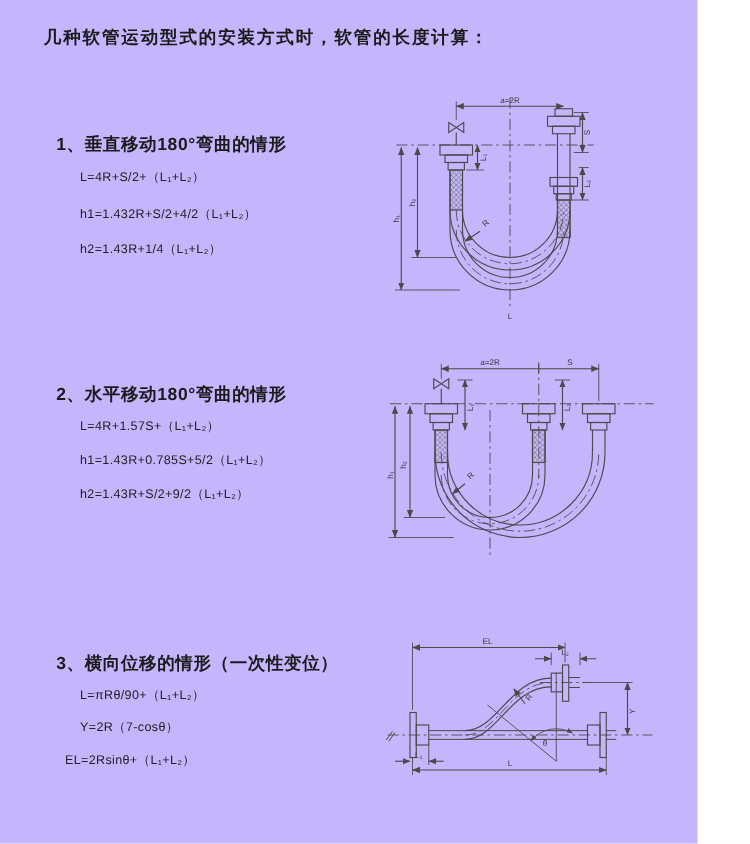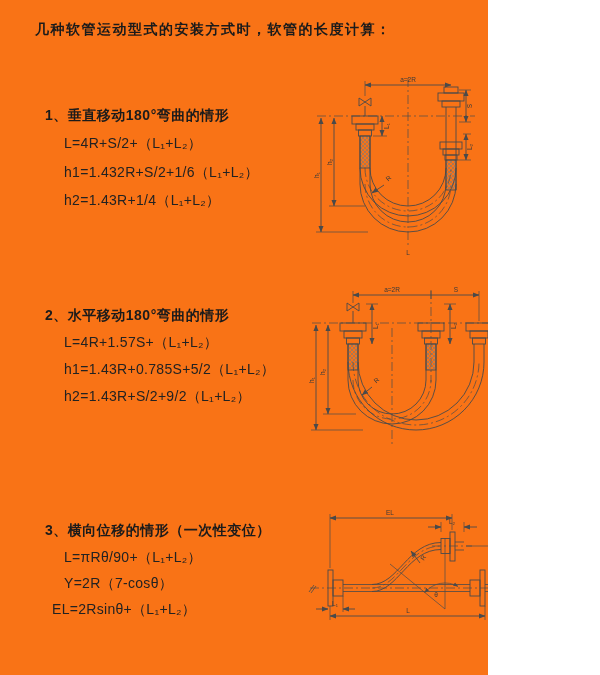--- a/index.html
+++ b/index.html
@@ -1,35 +1,35 @@
 <!DOCTYPE html>
 <html><head>
 <meta charset="utf-8">
 <style>
   html,body{margin:0;padding:0;background:#ffffff;}
-  .page{position:relative;width:488px;height:675px;background:#f97316;overflow:hidden;
+  .page{position:relative;width:558px;height:675px;background:#c4b5fd;overflow:hidden;
         font-family:"Liberation Sans",sans-serif;color:#1b1b1b;}
   .t{position:absolute;white-space:nowrap;}
   .title{font-size:14px;font-weight:600;letter-spacing:1.5px;}
   .head{font-size:14px;font-weight:700;letter-spacing:0.5px;}
-  .formula{font-size:14px;letter-spacing:0.3px;color:#222;}
+  .formula{font-size:10px;letter-spacing:0.3px;color:#222;}
   svg.diag{position:absolute;overflow:visible;}
   svg.diag .lab text{font-size:6.5px;fill:#3a3a3a;font-family:"Liberation Sans",sans-serif;}
 </style>
 </head>
 <body>
 
 <div class="page">
 
   <div class="t title" style="left:35px;top:21px">几种软管运动型式的安装方式时，软管的长度计算：</div>
 
   <div>
     <div class="t head" style="left:45px;top:107px">1、垂直移动180°弯曲的情形</div>
     <div class="t formula" style="left:64px;top:135px">L=4R+S/2+（L₁+L₂）</div>
-    <div class="t formula" style="left:64px;top:164px">h1=1.432R+S/2+1/6（L₁+L₂）</div>
+    <div class="t formula" style="left:64px;top:164px">h1=1.432R+S/2+4/2（L₁+L₂）</div>
     <div class="t formula" style="left:64px;top:192px">h2=1.43R+1/4（L₁+L₂）</div>
   </div>
 
   <div>
     <div class="t head" style="left:45px;top:307px">2、水平移动180°弯曲的情形</div>
     <div class="t formula" style="left:64px;top:334px">L=4R+1.57S+（L₁+L₂）</div>
     <div class="t formula" style="left:64px;top:361px">h1=1.43R+0.785S+5/2（L₁+L₂）</div>
     <div class="t formula" style="left:64px;top:388px">h2=1.43R+S/2+9/2（L₁+L₂）</div>
   </div>
 

